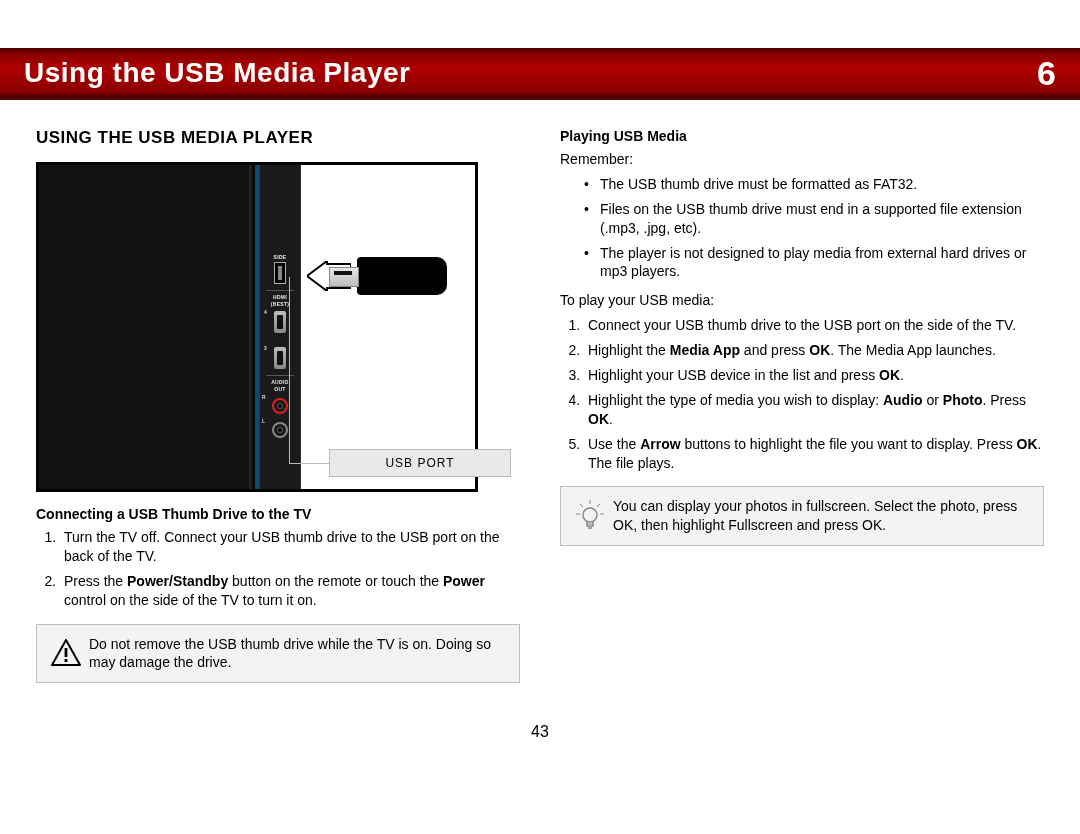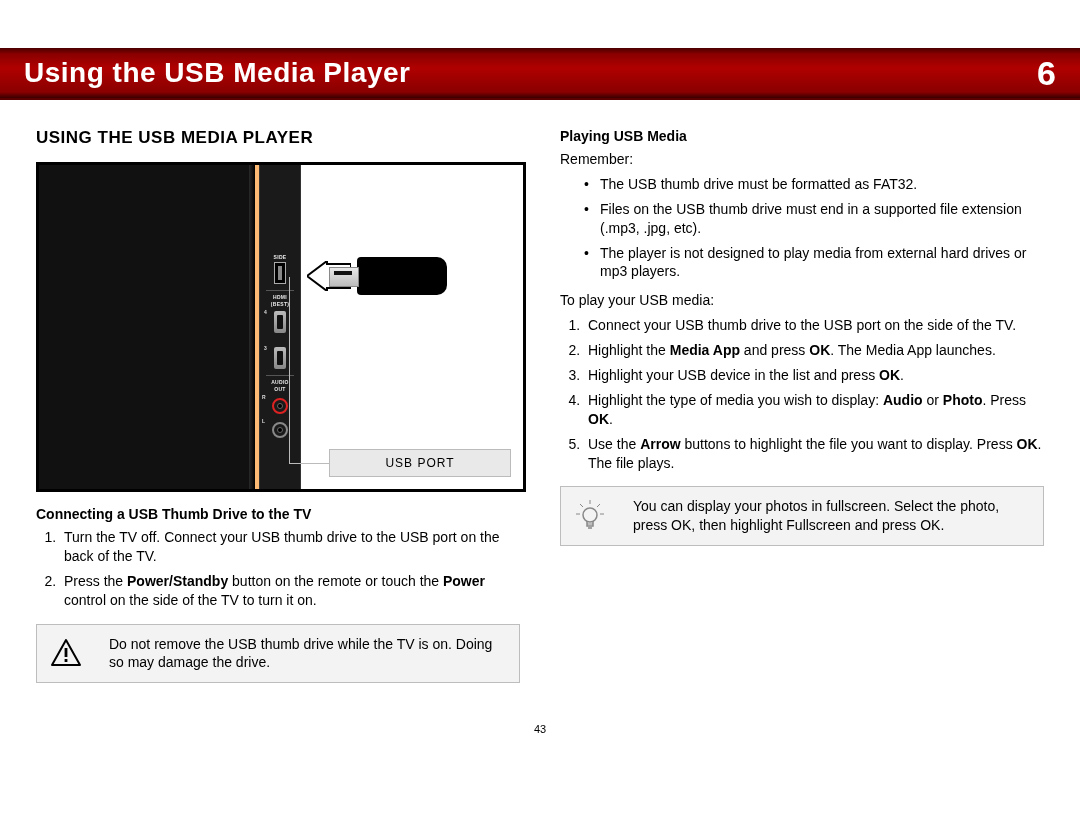--- a/index.html
+++ b/index.html
@@ -86,38 +86,38 @@
     left: 0;
     top: 0;
   }
   .b { font-weight: bold; }
   
   .callout {
     border: 1px solid #bdbdbd;
     background: #f3f3f3;
     display: flex;
     align-items: center;
-    gap: 28px;
+    gap: 8px;
     padding: 10px 14px;
     margin-top: 14px;
     font-size: 14px;
     line-height: 1.35;
   }
   .callout .icon-wrap {
     flex: 0 0 30px;
     display: flex;
     align-items: center;
     justify-content: center;
   }
   
   .figure {
-    width: 490px;
+    width: 442px;
     height: 330px;
     border: 3px solid #000;
-    background: #fdba74;
+    background: #0c4a6e;
     position: relative;
     margin: 10px 0 14px 0;
     box-sizing: border-box;
   }
   .tv-body {
     position: absolute;
     left: 0;
     top: 0;
     bottom: 0;
     width: 210px;
@@ -283,21 +283,21 @@
     left: 250px;
     top: 112px;
     width: 42px;
     height: 186px;
     border-left: 1px solid #bbb;
     border-bottom: 1px solid #bbb;
   }
   .port-rel{position:relative;}
   .page-number {
     text-align: center;
-    font-size: 11px;
+    font-size: 16px;
     margin-top: 30px;
     padding-bottom: 10px;
   }
 </style>
 </head>
 <body>
 
 <div class="page">
 
   <div class="banner">

